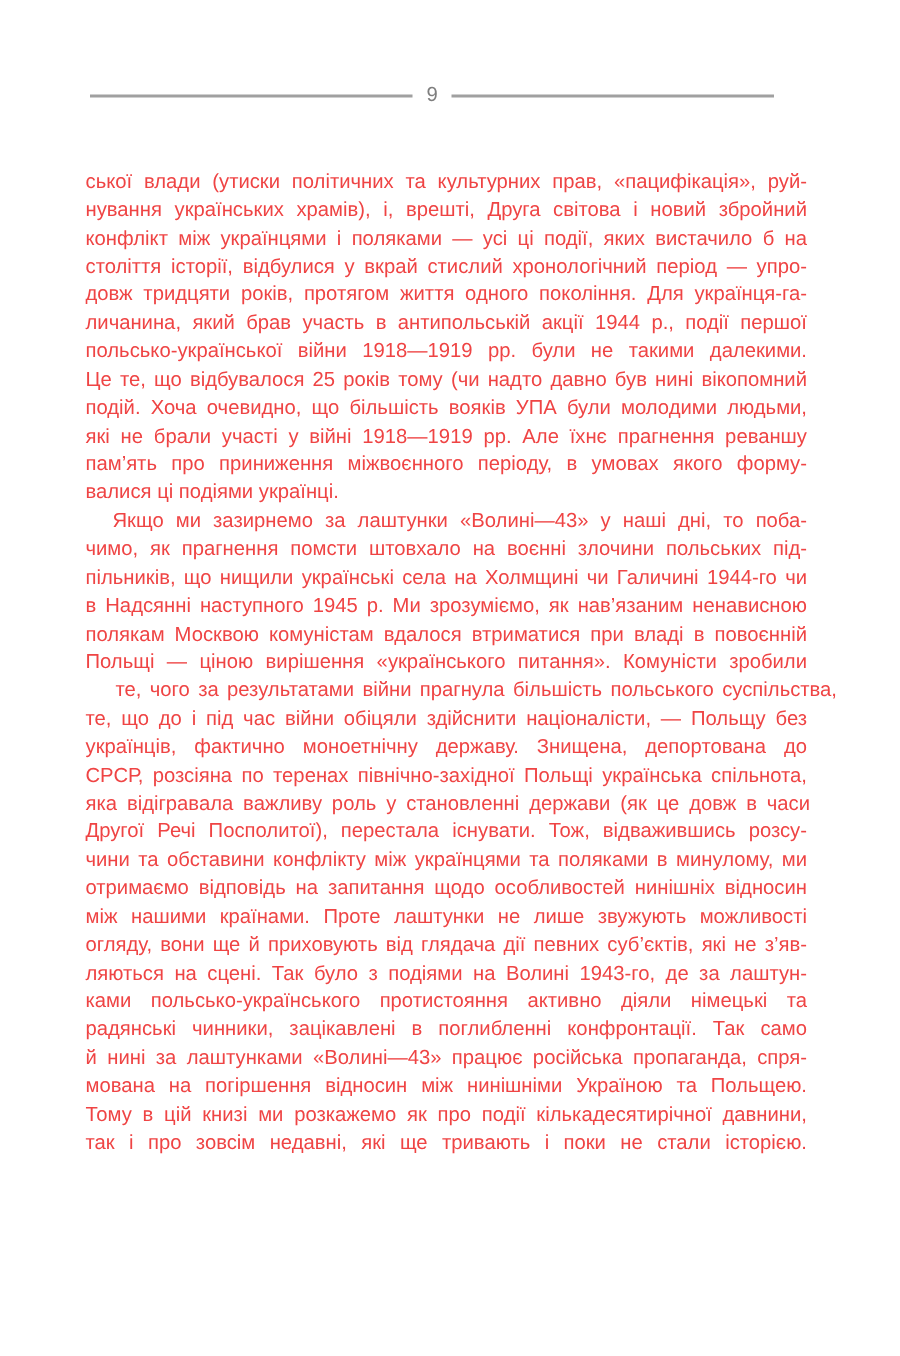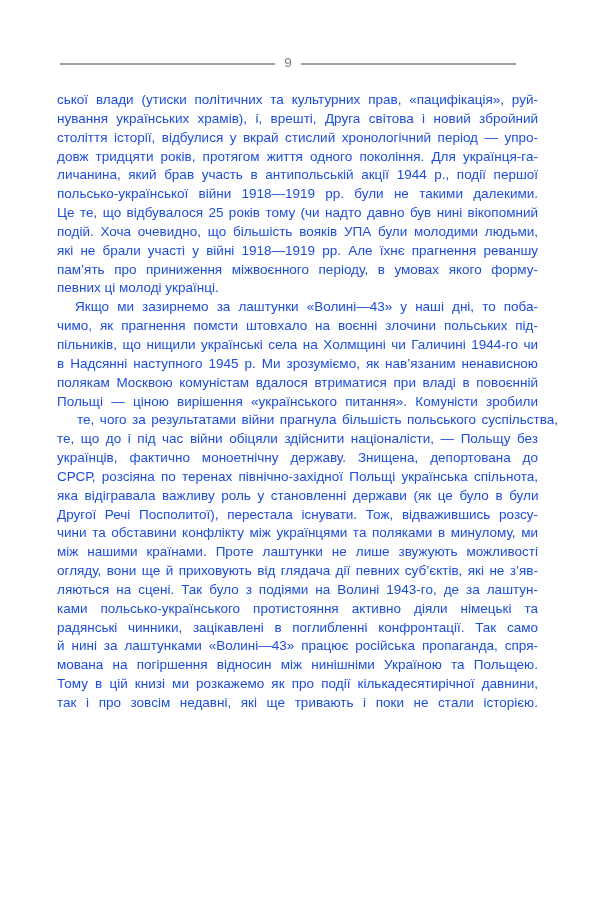--- a/index.html
+++ b/index.html
@@ -28,25 +28,25 @@
     background: #a0a0a0;
   }
   .page-num {
     color: #7e7e7e;
     font-size: 13.5px;
     line-height: 1;
     transform: translateY(-1px);
   }
   .page-body {
     position: absolute;
-    left: 57px; top: 91px;
+    left: 57px; top: 112px;
     width: 481px;
     font-size: 13.5px;
     line-height: 18.85px;
-    color: #1d4ed8;
+    color: #ef4444;
   }
   .tline {
     white-space: nowrap;
     overflow: visible;
   }
   .tline.indent { padding-left: 18px; }
 </style>
 </head>
 <body>
 
@@ -56,45 +56,47 @@
     <div class="header-rule"></div>
     <div class="page-num">9</div>
     <div class="header-rule"></div>
   </div>
 
   <div class="page-body">
 
     <div>
       <div class="tline"><span style="word-spacing: 4.11914px;">ської влади (утиски політичних та культурних прав, «пацифікація», руй-</span></div>
       <div class="tline"><span style="word-spacing: 4.6441px;">нування українських храмів), і, врешті, Друга світова і новий збройний</span></div>
+      <div class="tline"><span style="word-spacing: 3.10286px;">конфлікт між українцями і поляками — усі ці події, яких вистачило б на</span></div>
       <div class="tline"><span style="word-spacing: 2.71701px; text-align: center;">століття історії, відбулися у вкрай стислий хронологічний період — упро-</span></div>
       <div class="tline"><span style="word-spacing: 3.39258px; text-align: right;">довж тридцяти років, протягом життя одного покоління. Для українця-га-</span></div>
       <div class="tline"><span style="word-spacing: 3.83125px;">личанина, який брав участь в антипольській акції 1944 р., події першої</span></div>
       <div class="tline"><span style="word-spacing: 6.51116px;">польсько-української війни 1918—1919 рр. були не такими далекими.</span></div>
       <div class="tline"><span style="word-spacing: 1.69922px;">Це те, що відбувалося 25 років тому (чи надто давно був нині вікопомний</span></div>
       <div class="tline"><span style="word-spacing: 3.03472px;">подій. Хоча очевидно, що більшість вояків УПА були молодими людьми,</span></div>
       <div class="tline"><span style="word-spacing: 3.42472px;">які не брали участі у війні 1918—1919 рр. Але їхнє прагнення реваншу</span></div>
       <div class="tline"><span style="word-spacing: 5.80273px;">пам’ять про приниження міжвоєнного періоду, в умовах якого форму-</span></div>
-      <div class="tline no-just"><span style="word-spacing: 0px;">певних ці молоді українці.</span></div>
+      <div class="tline no-just"><span style="word-spacing: 0px;">валися ці подіями українці.</span></div>
     </div>
 
     <div>
       <div class="tline indent"><span style="word-spacing: 4.30781px;">Якщо ми зазирнемо за лаштунки «Волині—43» у наші дні, то поба-</span></div>
       <div class="tline"><span style="word-spacing: 4.16319px;">чимо, як прагнення помсти штовхало на воєнні злочини польських під-</span></div>
       <div class="tline"><span style="word-spacing: 1.75469px;">пільників, що нищили українські села на Холмщині чи Галичині 1944-го чи</span></div>
       <div class="tline"><span style="word-spacing: 2.23958px;">в Надсянні наступного 1945 р. Ми зрозуміємо, як нав’язаним ненависною</span></div>
       <div class="tline"><span style="word-spacing: 2.94531px;">полякам Москвою комуністам вдалося втриматися при владі в повоєнній</span></div>
       <div class="tline"><span style="word-spacing: 4.51116px; text-align: right;">Польщі — ціною вирішення «українського питання». Комуністи зробили</span></div>
       <div class="tline"><span style="word-spacing: 1.81445px; margin-left: 20px;">те, чого за результатами війни прагнула більшість польського суспільства,</span></div>
       <div class="tline"><span style="word-spacing: 2.79948px;">те, що до і під час війни обіцяли здійснити націоналісти, — Польщу без</span></div>
       <div class="tline"><span style="word-spacing: 8.20833px;">українців, фактично моноетнічну державу. Знищена, депортована до</span></div>
       <div class="tline"><span style="word-spacing: 2.49554px;">СРСР, розсіяна по теренах північно-західної Польщі українська спільнота,</span></div>
-      <div class="tline"><span style="word-spacing: 2.82244px;">яка відігравала важливу роль у становленні держави (як це було в були</span></div>
+      <div class="tline"><span style="word-spacing: 2.82244px;">яка відігравала важливу роль у становленні держави (як це довж в часи</span></div>
       <div class="tline"><span style="word-spacing: 4.96875px;">Другої Речі Посполитої), перестала існувати. Тож, відважившись розсу-</span></div>
       <div class="tline"><span style="word-spacing: 1.875px;">чини та обставини конфлікту між українцями та поляками в минулому, ми</span></div>
+      <div class="tline"><span style="word-spacing: 2.85491px;">отримаємо відповідь на запитання щодо особливостей нинішніх відносин</span></div>
       <div class="tline"><span style="word-spacing: 5.24219px;">між нашими країнами. Проте лаштунки не лише звужують можливості</span></div>
       <div class="tline"><span style="word-spacing: 1.69401px;">огляду, вони ще й приховують від глядача дії певних суб’єктів, які не з’яв-</span></div>
       <div class="tline"><span style="word-spacing: 3.22396px;">ляються на сцені. Так було з подіями на Волині 1943-го, де за лаштун-</span></div>
       <div class="tline"><span style="word-spacing: 9.20833px;">ками польсько-українського протистояння активно діяли німецькі та</span></div>
       <div class="tline"><span style="word-spacing: 6.91295px;">радянські чинники, зацікавлені в поглибленні конфронтації. Так само</span></div>
       <div class="tline"><span style="word-spacing: 3.17773px;">й нині за лаштунками «Волині—43» працює російська пропаганда, спря-</span></div>
       <div class="tline"><span style="word-spacing: 5.48438px;">мована на погіршення відносин між нинішніми Україною та Польщею.</span></div>
       <div class="tline"><span style="word-spacing: 3.42031px;">Тому в цій книзі ми розкажемо як про події кількадесятирічної давнини,</span></div>
       <div class="tline"><span style="word-spacing: 5.85026px;">так і про зовсім недавні, які ще тривають і поки не стали історією.</span></div>
     </div>

